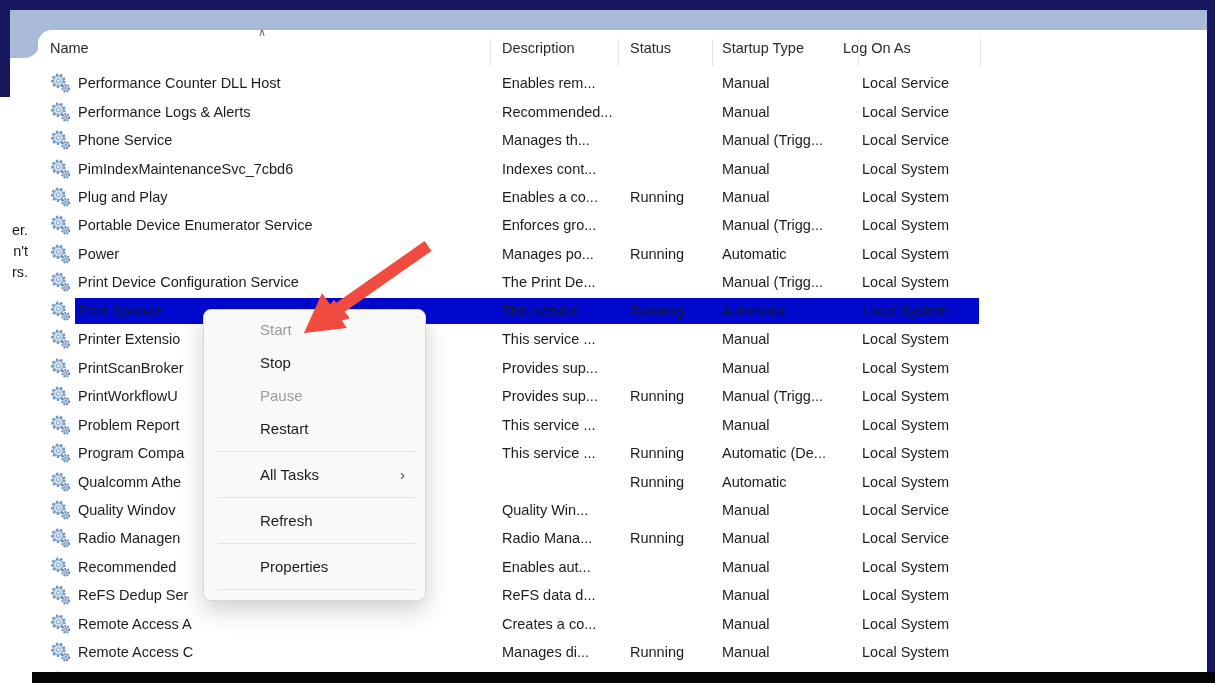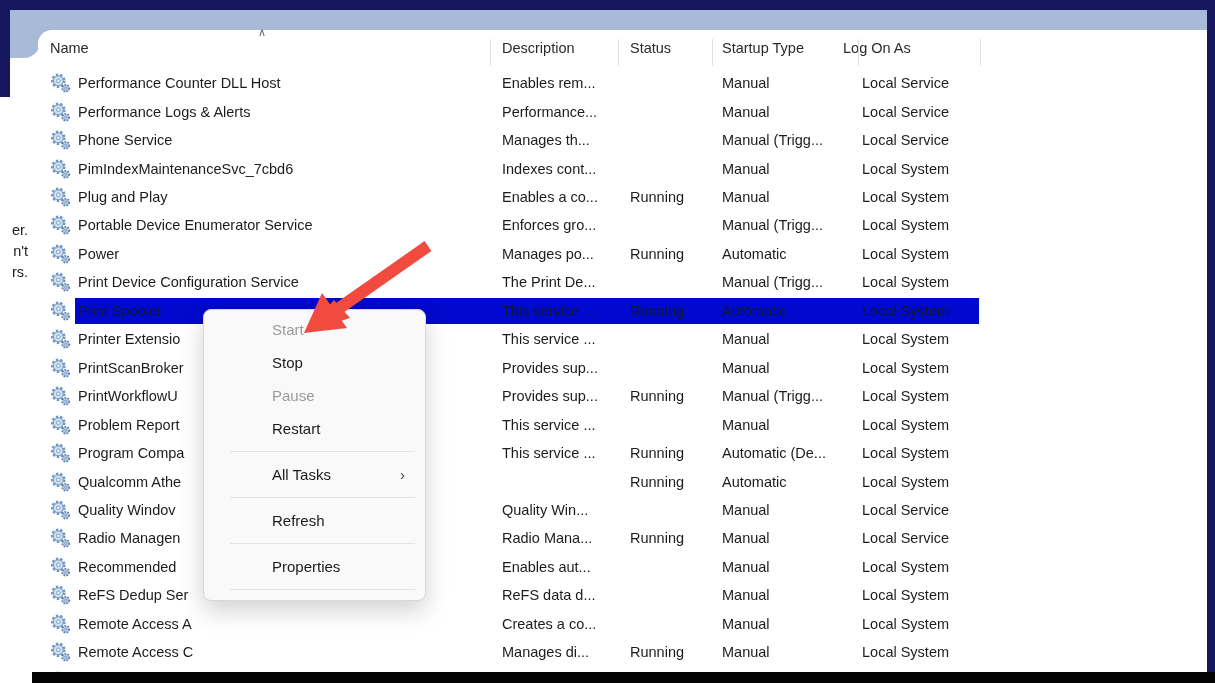--- a/index.html
+++ b/index.html
@@ -41,21 +41,21 @@
   .c-status  { left:592px; }
   .c-startup { left:684px; }
   .c-logon   { left:824px; }
   .gear { position:absolute; left:12px; top:50%; transform:translateY(-50%); width:21px; height:21px; }
 
   
   #ctx-menu {
     position:absolute; left:203px; top:309px; width:223px; z-index:40;
     background:#f9f9f9; border:1px solid #d8d8d8; border-radius:8px;
     box-shadow:0 10px 24px rgba(0,0,0,0.18);
-    padding:3px 0 4px 16px; font-size:15px;
+    padding:3px 0 4px 4px; font-size:15px;
   }
   .menu-item { position:relative; height:33px; line-height:33px; padding-left:52px; color:#1b1b1b; cursor:default; white-space:nowrap; }
   .menu-item.disabled { color:#9b9b9b; }
   .menu-item .chev { position:absolute; right:20px; top:0; font-size:15px; color:#444; }
   .menu-sep { height:1px; margin:6px 10px; background:#e3e3e3; }
 
   
   #arrow-layer { position:absolute; left:0; top:0; width:1215px; height:683px; z-index:50; pointer-events:none; }
 </style>
 </head>
@@ -113,21 +113,21 @@
         <span class="cell c-desc">Enables rem...</span>
         <span class="cell c-status"></span>
         <span class="cell c-startup">Manual</span>
         <span class="cell c-logon">Local Service</span>
       </div>
       <div class="svc-row" style="top: 97.45px;">
         <svg class="gear" viewBox="0 0 24 24">
           <use href="#gear-sym"></use>
         </svg>
         <span class="cell c-name">Performance Logs &amp; Alerts</span>
-        <span class="cell c-desc">Performance...</span>
+        <span class="cell c-desc">Recommended...</span>
         <span class="cell c-status"></span>
         <span class="cell c-startup">Manual</span>
         <span class="cell c-logon">Local Service</span>
       </div>
       <div class="svc-row" style="top: 125.9px;">
         <svg class="gear" viewBox="0 0 24 24">
           <use href="#gear-sym"></use>
         </svg>
         <span class="cell c-name">Phone Service</span>
         <span class="cell c-desc">Manages th...</span>

